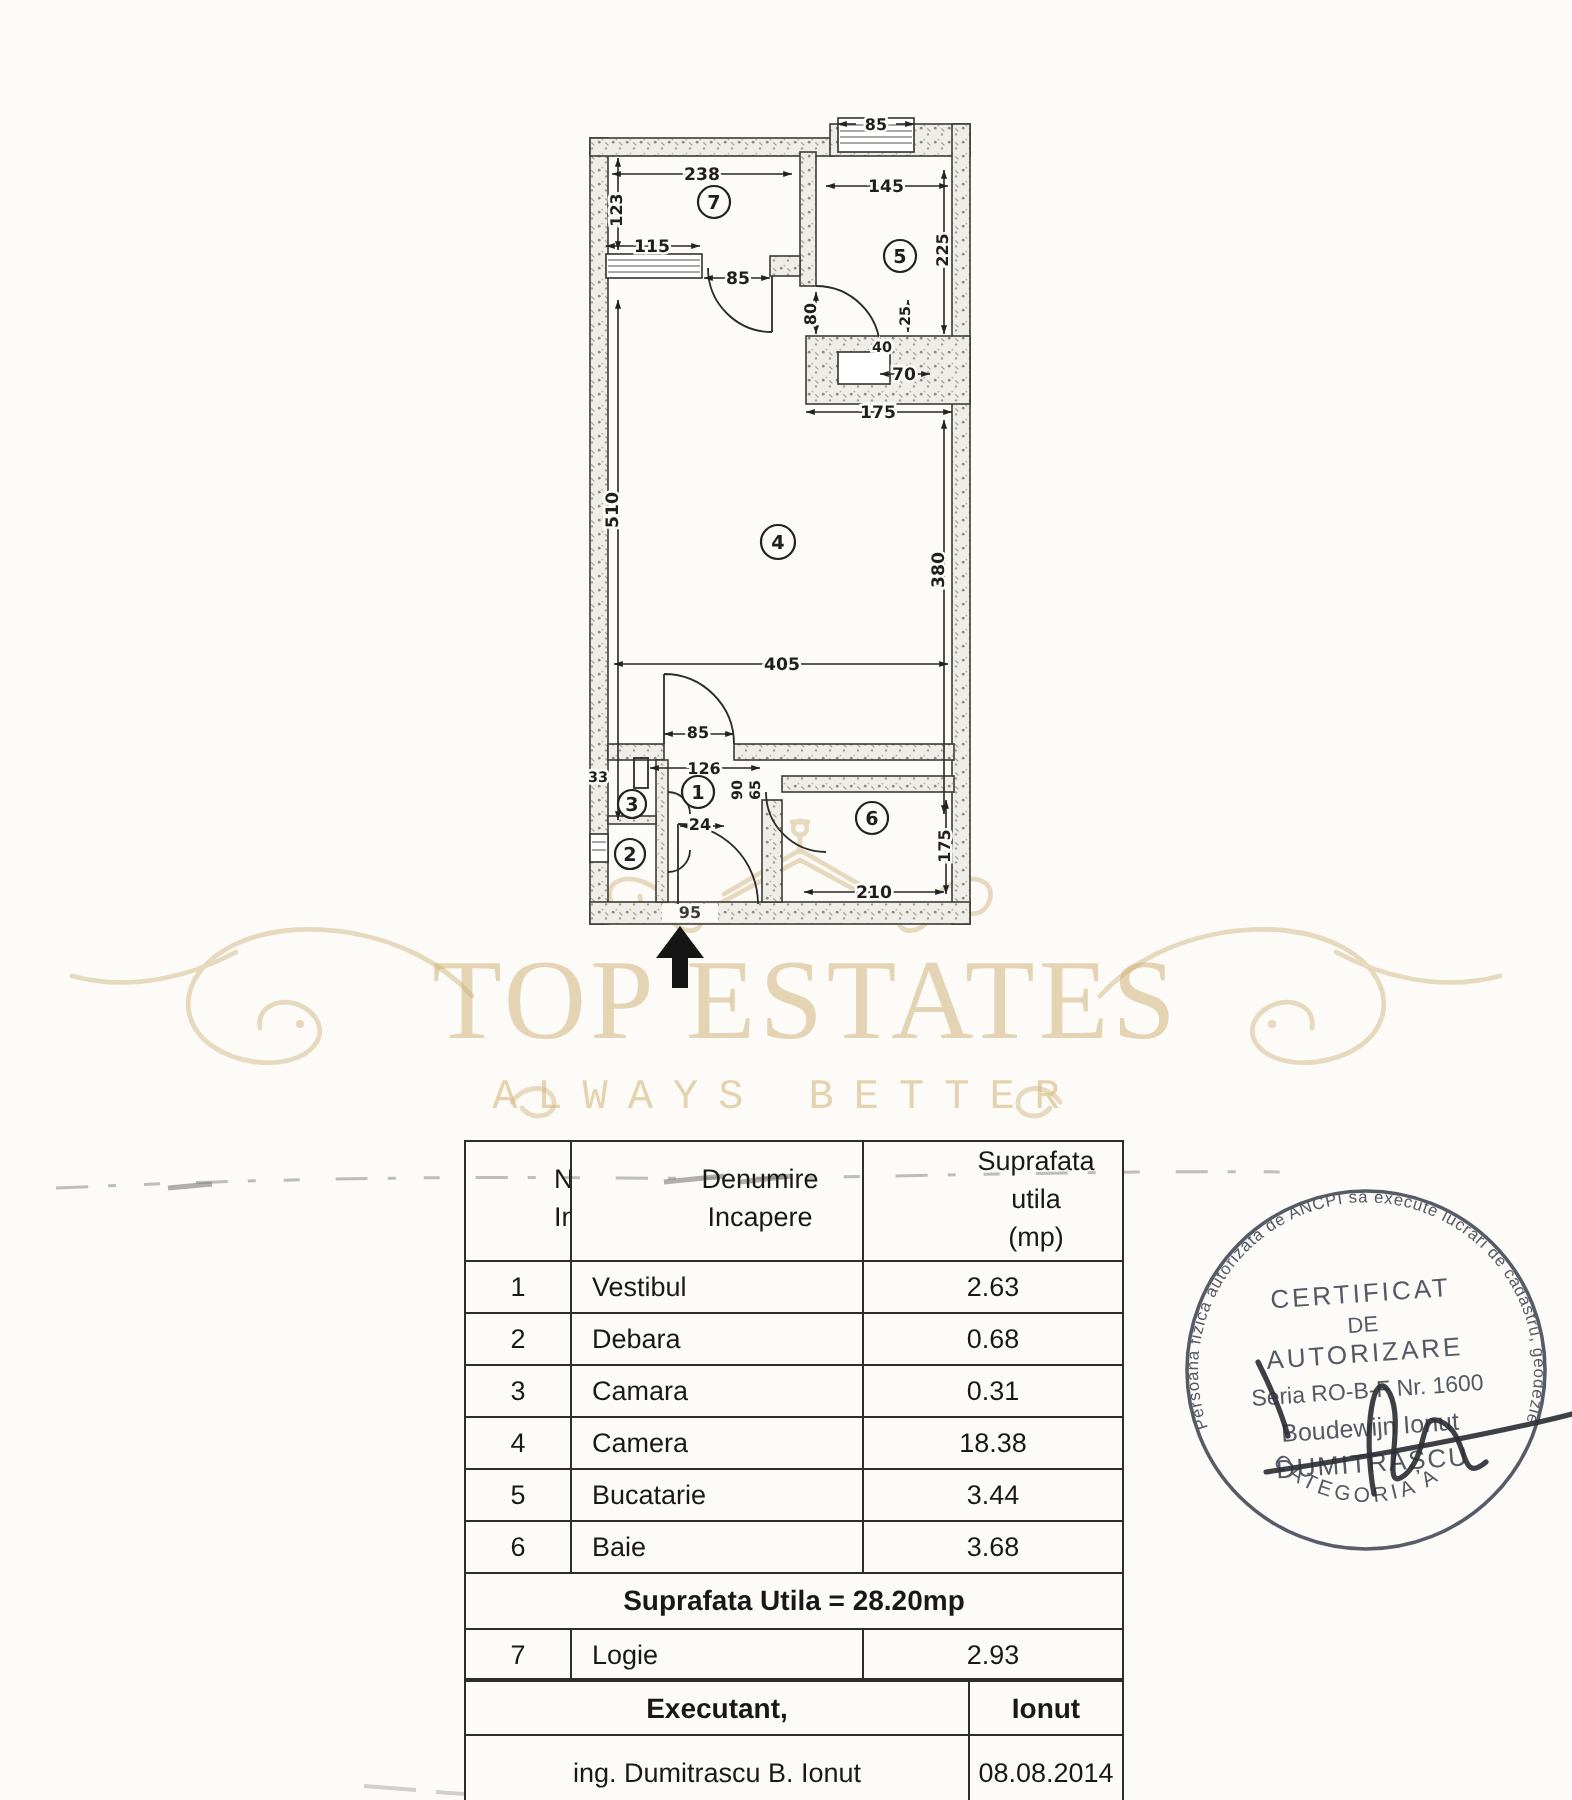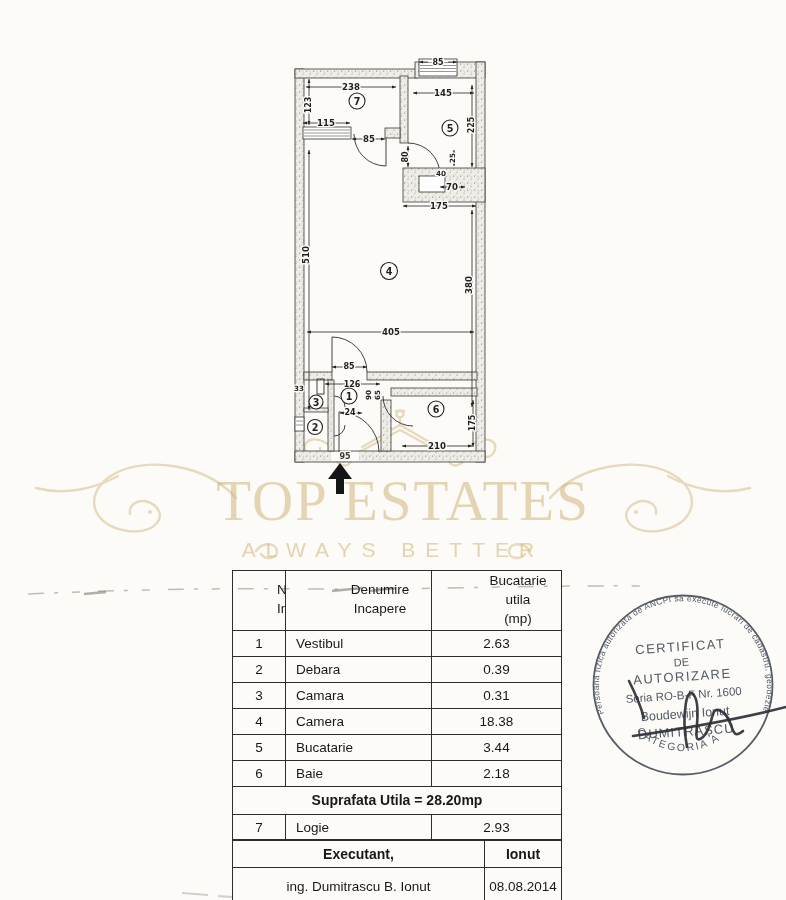--- a/index.html
+++ b/index.html
@@ -4,21 +4,21 @@
 <style>
   html,body{margin:0;padding:0;}
   body{width:786px;height:900px;position:relative;overflow:hidden;background:#fcfbf8;
        font-family:"Liberation Sans",sans-serif;}
   .abs{position:absolute;}
   
   #wm-title{left:0;right:0;top:468px;text-align:center;
     font-family:"Liberation Serif",serif;font-size:57px;font-weight:400;
     letter-spacing:2px;color:rgba(205,176,117,.52);white-space:nowrap;padding-left:20px;}
   #wm-tagline{left:0;right:0;top:538px;text-align:center;
-    font-family:Liberation Sans, sans-serif;font-size:21px;letter-spacing:10px;
+    font-family:Liberation Mono, monospace;font-size:21px;letter-spacing:10px;
     color:rgba(213,186,129,.62);white-space:nowrap;}
   
   #plan text{font-family:"DejaVu Sans",sans-serif;font-weight:700;fill:#1f1f1f;
     paint-order:stroke;stroke:#fcfbf8;stroke-width:2.6px;text-anchor:middle;}
   #plan .d9{font-size:8.6px}
   #plan .d8{font-size:8px}
   #plan .d7{font-size:7.2px}
   #plan .rn{font-size:9.6px;stroke-width:0;}
   #plan .wall{fill:url(#spk);stroke:#3c3b38;stroke-width:.8;}
   #plan .dim{stroke:#262626;stroke-width:.8;}
@@ -224,53 +224,53 @@
         <tr class="hdr">
       <td>
         <div>Nr.</div>
             <div>Incapere</div>
           </td>
       <td>
         <div>Denumire</div>
             <div>Incapere</div>
           </td>
       <td>
-        <div>Bucatarie utila</div>
+        <div>Suprafata utila</div>
             <div>(mp)</div>
           </td>
     </tr>
     <tr class="r">
       <td>1</td>
       <td class="name-col">Vestibul</td>
       <td>2.63</td>
         </tr>
     <tr class="r">
       <td>2</td>
       <td class="name-col">Debara</td>
-      <td>0.39</td>
+      <td>0.68</td>
         </tr>
     <tr class="r">
       <td>3</td>
       <td class="name-col">Camara</td>
       <td>0.31</td>
         </tr>
     <tr class="r">
       <td>4</td>
       <td class="name-col">Camera</td>
       <td>18.38</td>
         </tr>
     <tr class="r">
       <td>5</td>
       <td class="name-col">Bucatarie</td>
       <td>3.44</td>
         </tr>
     <tr class="r">
       <td>6</td>
       <td class="name-col">Baie</td>
-      <td>2.18</td>
+      <td>3.68</td>
         </tr>
     <tr class="merge">
       <td colspan="3">Suprafata Utila = 28.20mp</td>
         </tr>
     <tr class="r">
       <td>7</td>
       <td class="name-col">Logie</td>
       <td>2.93</td>
         </tr>
   </tbody>

